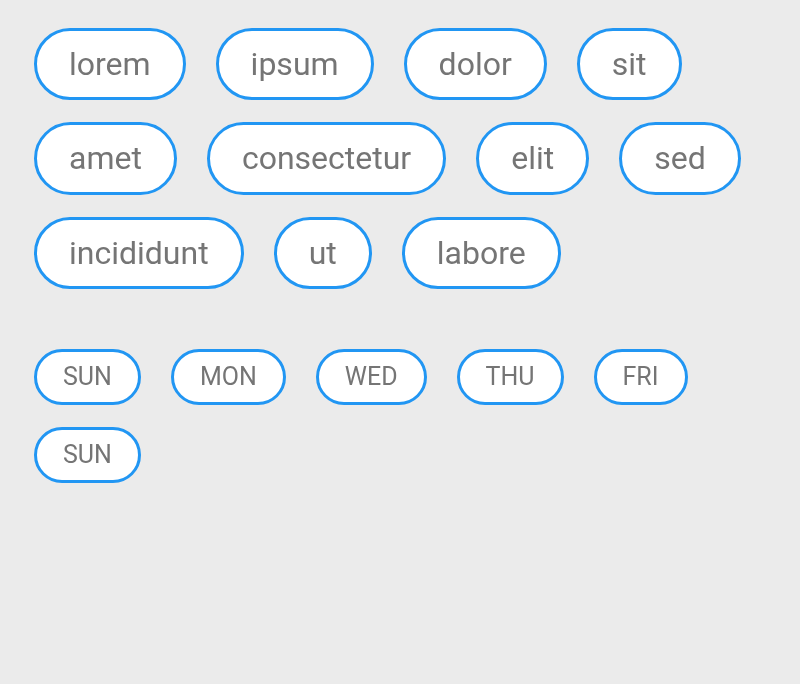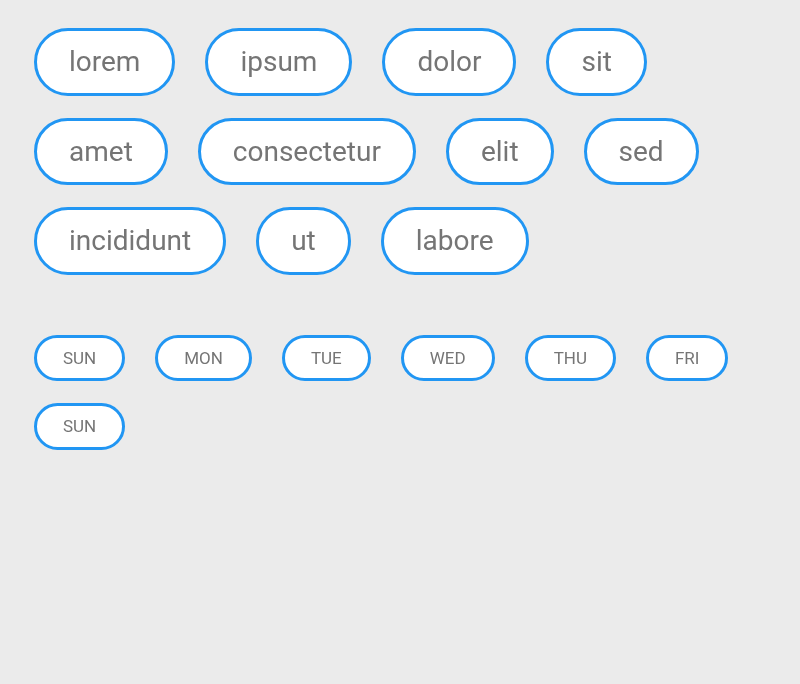--- a/index.html
+++ b/index.html
@@ -20,32 +20,32 @@
       gap: 22px 30px;
     }
     .group-gap {
       height: 60px;
     }
     .chip {
       background: #ffffff;
       border: 3px solid #2196f3;
       border-radius: 999px;
       padding: 14px 32px;
-      font-size: 28px;
+      font-size: 32px;
       color: #757575;
       display: inline-flex;
       align-items: center;
       justify-content: center;
       line-height: 1.2;
       cursor: pointer;
       user-select: none;
     }
     .chip-small {
       padding: 10px 26px;
-      font-size: 17px;
+      font-size: 25px;
     }
   </style>
 </head>
 <body>
 
 <div class="chip-group">
   <span class="chip">lorem</span>
   <span class="chip">ipsum</span>
   <span class="chip">dolor</span>
   <span class="chip">sit</span>
@@ -56,18 +56,17 @@
   <span class="chip">incididunt</span>
   <span class="chip">ut</span>
   <span class="chip">labore</span>
 </div>
 
 <div class="group-gap"></div>
 
 <div class="chip-group">
   <span class="chip chip-small">SUN</span>
   <span class="chip chip-small">MON</span>
-  <span class="chip chip-small">TUE</span>
   <span class="chip chip-small">WED</span>
   <span class="chip chip-small">THU</span>
   <span class="chip chip-small">FRI</span>
   <span class="chip chip-small">SUN</span>
 </div>
 
 </body></html>

